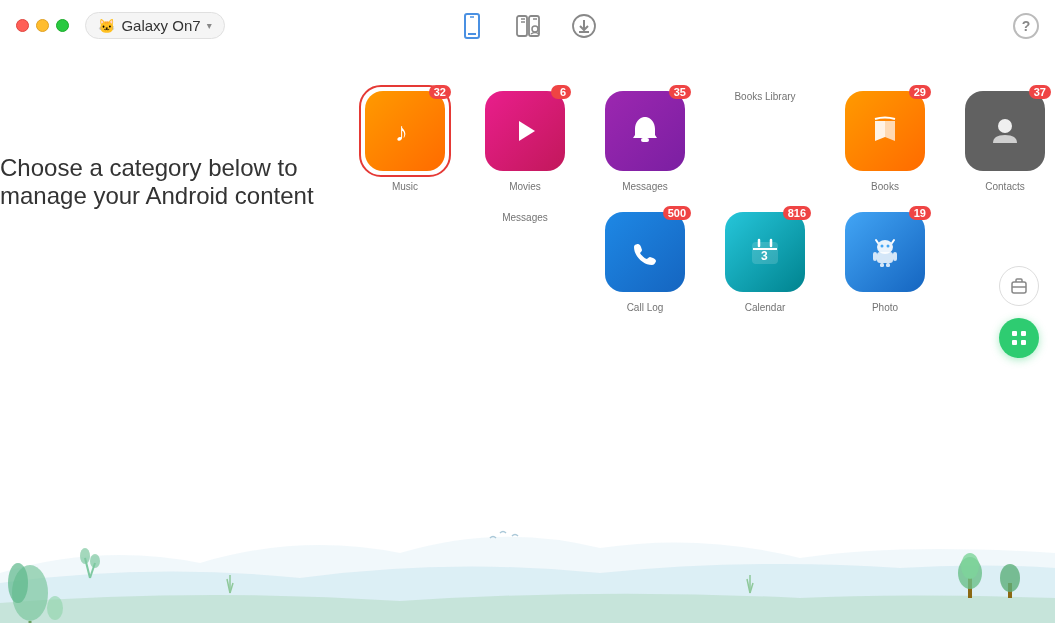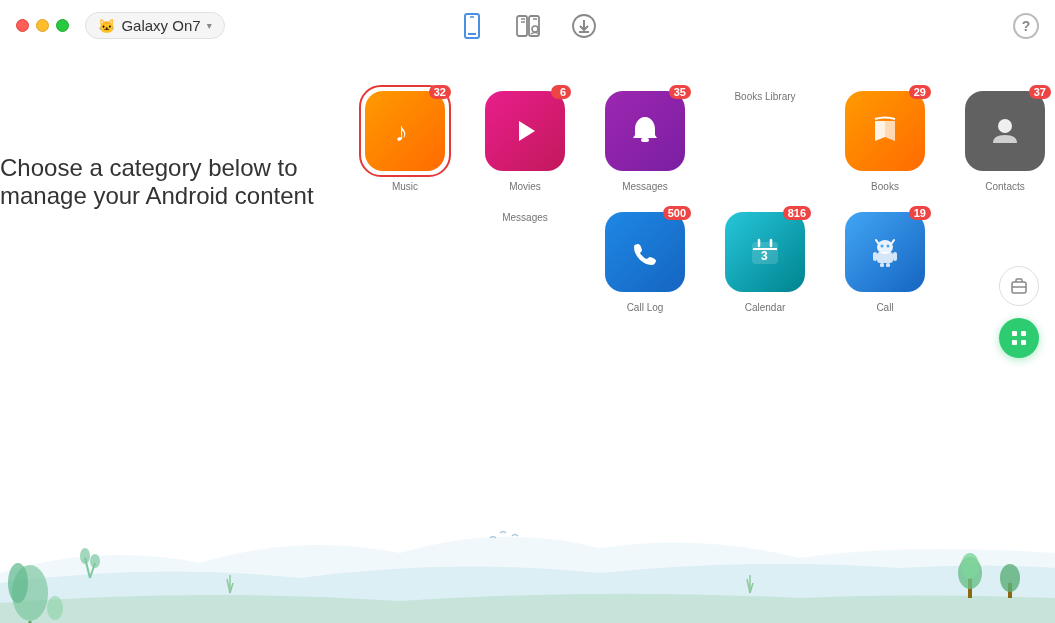--- a/index.html
+++ b/index.html
@@ -400,21 +400,21 @@
               <line x1="27" y1="11" x2="29" y2="8" stroke="white" stroke-width="2" stroke-linecap="round"></line>
               <rect x="12" y="20" width="16" height="11" rx="3" fill="white" opacity="0.8"></rect>
               <rect x="8" y="20" width="4" height="9" rx="2" fill="white" opacity="0.8"></rect>
               <rect x="28" y="20" width="4" height="9" rx="2" fill="white" opacity="0.8"></rect>
               <rect x="15" y="31" width="4" height="4" rx="1.5" fill="white" opacity="0.8"></rect>
               <rect x="21" y="31" width="4" height="4" rx="1.5" fill="white" opacity="0.8"></rect>
             </svg>
           </div>
           <div class="badge">19</div>
         </div>
-        <span class="category-label">Call</span>
+        <span class="category-label">Photo</span>
       </div>
     </div>
   </div>
 </div>
 
 <div class="right-btns">
   <div class="right-btn right-btn-outline">
     <svg width="20" height="20" viewBox="0 0 20 20" fill="none">
       <rect x="3" y="6" width="14" height="11" rx="2" stroke="#888" stroke-width="1.5" fill="none"></rect>
       <path d="M7 6 L7 4 Q7 3 8 3 L12 3 Q13 3 13 4 L13 6" stroke="#888" stroke-width="1.5" fill="none"></path>

